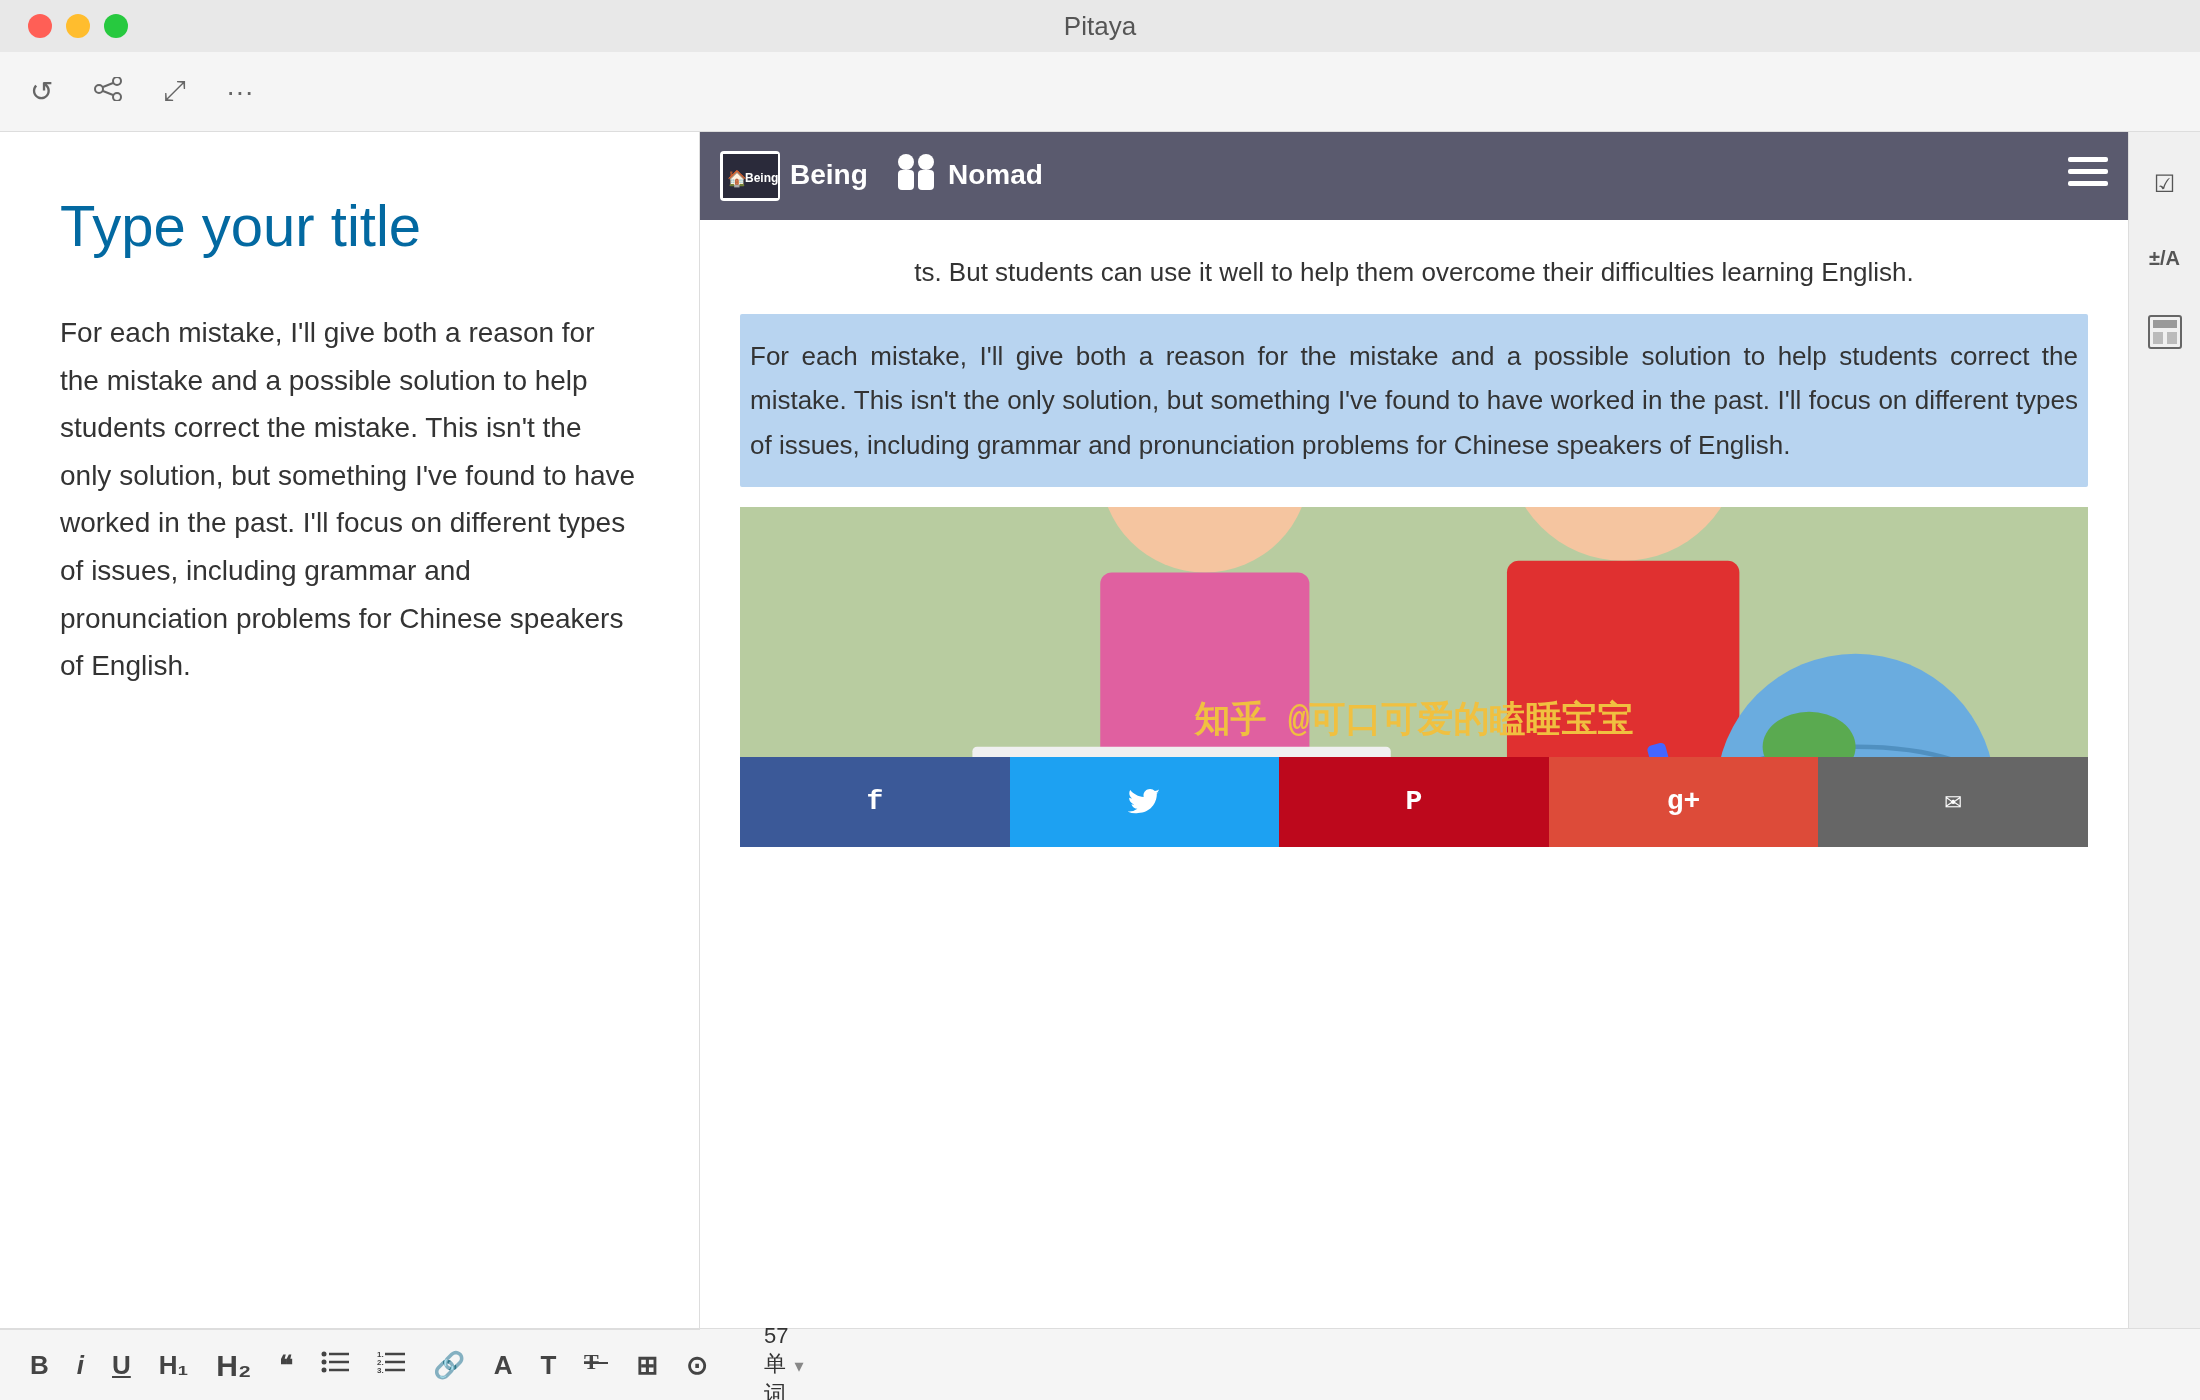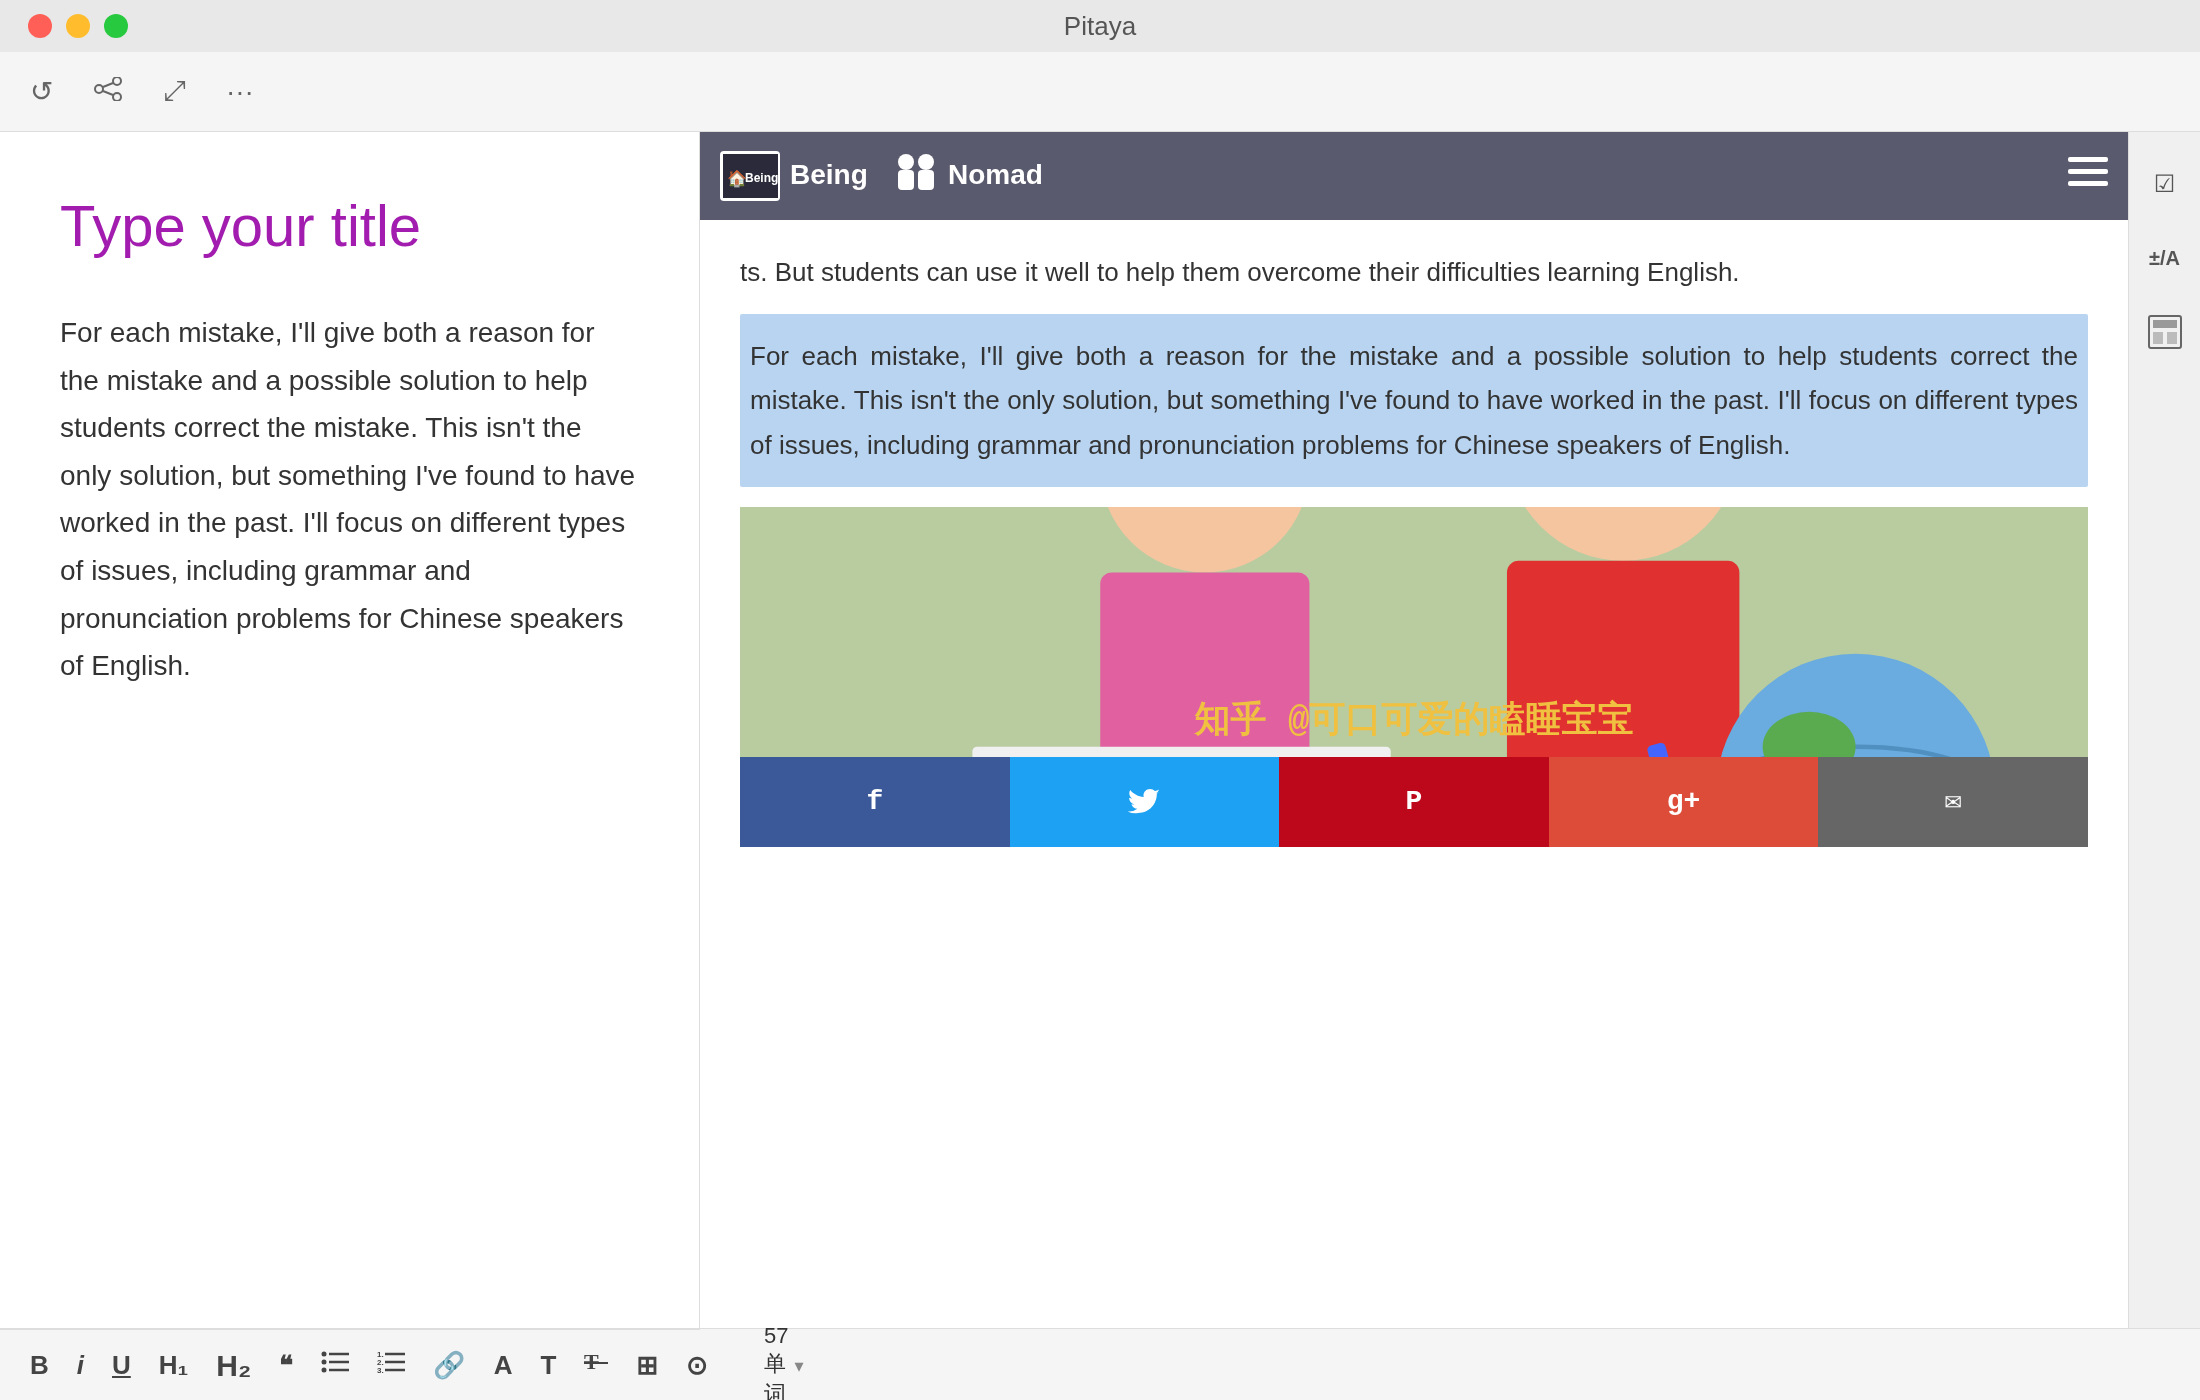--- a/index.html
+++ b/index.html
@@ -68,21 +68,21 @@
     
     .editor-panel {
       width: 700px;
       background: #fff;
       padding: 60px 60px 40px 60px;
       overflow-y: auto;
       border-right: 1px solid #ddd;
     }
     .editor-title {
       font-size: 58px;
-      color: #a21caf;
+      color: #0369a1;
       font-weight: 300;
       margin-bottom: 50px;
     }
     .editor-body {
       font-size: 28px;
       line-height: 1.7;
       color: #333;
     }
 
     
@@ -129,20 +129,21 @@
       padding: 30px 40px;
       font-size: 26px;
       line-height: 1.7;
       color: #333;
       height: calc(100% - 88px - 140px);
       overflow-y: auto;
     }
     .browser-intro {
       margin-bottom: 20px;
       font-size: 26px;
+      text-align: center;
     }
     .highlighted-paragraph {
       background: #b8d4f0;
       padding: 20px 10px;
       margin: 20px 0;
       border-radius: 2px;
       font-size: 26px;
       line-height: 1.7;
       text-align: justify;
     }

